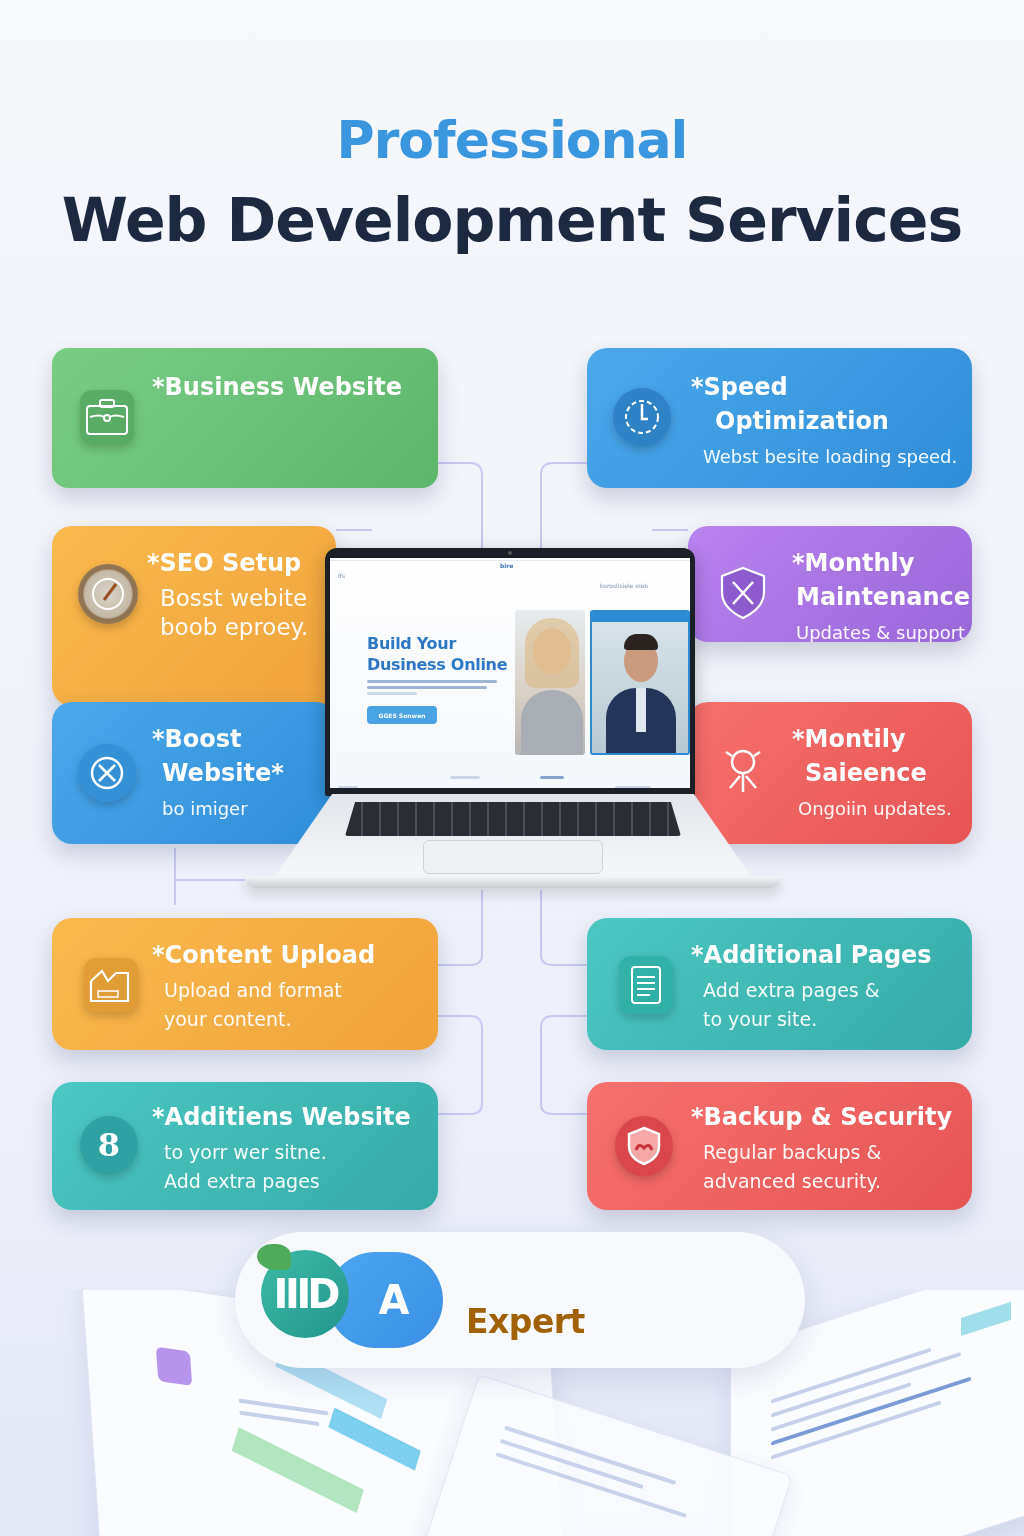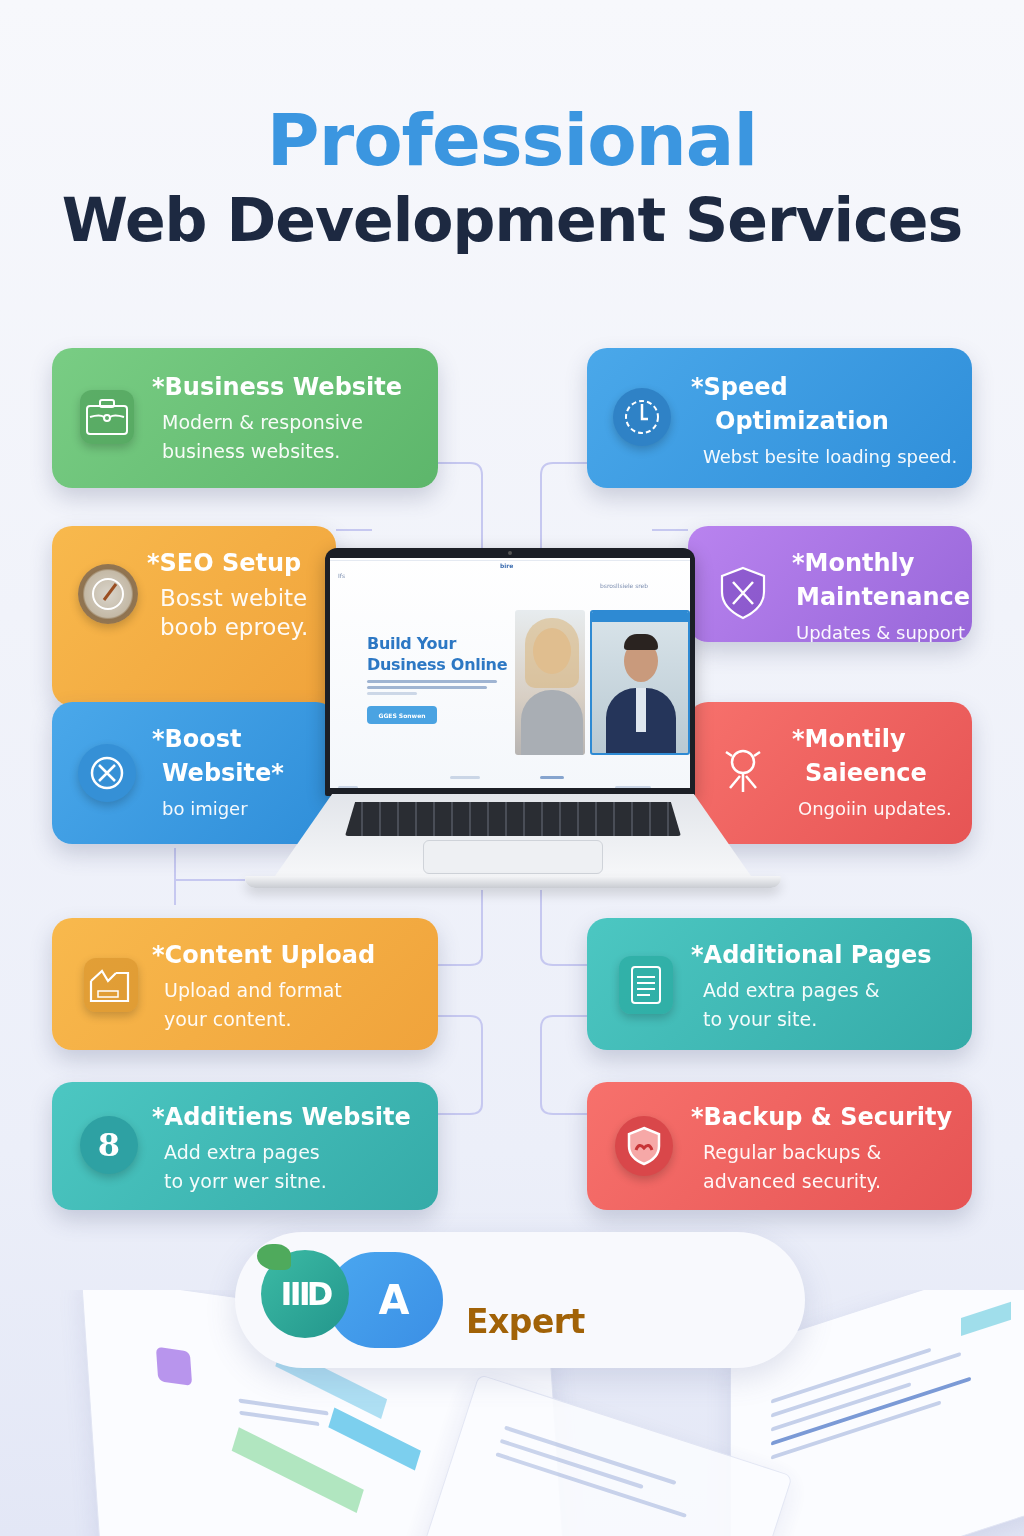--- a/index.html
+++ b/index.html
@@ -3,21 +3,21 @@
   <meta charset="utf-8">
   <style>
     * { box-sizing: border-box; margin: 0; padding: 0; }
     html, body { width: 1024px; height: 1536px; overflow: hidden; }
     body {
       font-family: "DejaVu Sans", sans-serif;
       background: linear-gradient(180deg, #f7f8fc 0%, #f1f3fa 40%, #eceff9 75%, #e3e7f6 100%);
       position: relative;
     }
     .title-wrap { position: absolute; top: 95px; left: 0; width: 1024px; text-align: center; }
-    .title-1 { font-size: 72px; font-weight: bold; color: #3b96e0; letter-spacing: -1px; line-height: 90px; }
+    .title-1 { font-size: 52px; font-weight: bold; color: #3b96e0; letter-spacing: -1px; line-height: 90px; }
     .title-2 { font-size: 60px; font-weight: bold; color: #1d2941; letter-spacing: -1px; line-height: 70px; margin-top: 0px; }
 
     .connectors { position: absolute; left: 0; top: 0; width: 1024px; height: 1536px; pointer-events: none; }
 
     .card {
       position: absolute;
       border-radius: 20px;
       color: #fff;
       box-shadow: 0 10px 22px rgba(60, 70, 110, 0.22);
       overflow: hidden;
@@ -27,21 +27,21 @@
       width: 62px; height: 62px;
       border-radius: 50%;
       display: flex; align-items: center; justify-content: center;
       box-shadow: 0 4px 10px rgba(0,0,0,0.2);
     }
     .card .icon-wrap.square { border-radius: 12px; width: 54px; height: 54px; }
     .card .text { position: absolute; }
     .card .c-title { font-weight: bold; font-size: 24px; line-height: 34px; white-space: nowrap; }
     .card .c-desc { font-size: 19px; line-height: 29px; opacity: 0.95; margin-top: 4px; white-space: nowrap; }
 
-    .green  { background: linear-gradient(135deg, #79cd84 0%, #5db66b 100%); }
+    .green  { background: linear-gradient(135deg, #79cd84 0%, #5db66b 100%); border-radius: 16px; }
     .blue   { background: linear-gradient(135deg, #4aa8ea 0%, #2f8ed9 100%); }
     .orange { background: linear-gradient(135deg, #f8b94d 0%, #f0a33b 100%); }
     .purple { background: linear-gradient(135deg, #b983ef 0%, #9867d9 100%); }
     .red    { background: linear-gradient(135deg, #f7716c 0%, #e65454 100%); }
     .teal   { background: linear-gradient(135deg, #4cc7c2 0%, #35aba8 100%); }
 
     
     .laptop { position: absolute; left: 245px; top: 548px; width: 536px; height: 342px; }
     .screen-bezel {
       position: absolute; left: 80px; top: 0; width: 370px; height: 248px;
@@ -95,21 +95,21 @@
     }
 
     
     .badge {
       position: absolute; left: 235px; top: 1232px; width: 570px; height: 136px;
       background: #f8f9fd; border-radius: 68px;
       box-shadow: 0 10px 30px rgba(90, 100, 150, 0.18);
       z-index: 5;
     }
     .logo-circle { position: absolute; border-radius: 50%; display: flex; align-items: center; justify-content: center; color: #fff; font-weight: bold; }
-    .logo-t { left: 26px; top: 18px; width: 88px; height: 88px; background: linear-gradient(135deg, #3cbba5, #23968c); font-size: 32px; z-index: 2; letter-spacing: -4px; }
+    .logo-t { left: 26px; top: 18px; width: 88px; height: 88px; background: linear-gradient(135deg, #3cbba5, #23968c); font-size: 40px; z-index: 2; letter-spacing: -4px; }
     .logo-t::before { content: ""; position: absolute; left: -4px; top: -6px; width: 34px; height: 26px; background: #4faa5c; border-radius: 50% 50% 20% 60%; z-index: -1; }
     .logo-w { left: 92px; top: 20px; width: 116px; height: 96px; background: linear-gradient(135deg, #4aa7f0, #3b8fe5); font-size: 40px; padding-left: 18px; border-radius: 48px; }
     .badge-title { position: absolute; left: 231px; top: 30px; font-size: 33px; font-weight: bold; color: #2b4a6b; letter-spacing: -0.5px; white-space: nowrap; }
     .badge-sub { position: absolute; left: 231px; top: 70px; font-size: 33px; font-weight: bold; color: #a16207; letter-spacing: -0.5px; }
 
     
     .doc { position: absolute; background: #fbfcff; border: 1px solid #e1e5f3; box-shadow: 0 8px 24px rgba(100,110,170,0.15); }
     .doc-line { position: absolute; height: 4px; background: #c5d0ea; border-radius: 2px; }
   </style>
 </head>
@@ -139,24 +139,20 @@
   <div class="icon-wrap square" style="left:28px; top:42px; background:rgba(70,150,80,0.55);">
     <svg width="46" height="40" viewBox="0 0 46 40">
         <rect x="3" y="9" width="40" height="28" rx="3" fill="none" stroke="#fff" stroke-width="2"></rect>
         <rect x="16" y="3" width="14" height="7" rx="2" fill="none" stroke="#fff" stroke-width="2"></rect>
         <path d="M6 20 Q16 17 20 20 M26 20 Q30 17 40 20" stroke="#fff" stroke-width="2" fill="none"></path>
         <circle cx="23" cy="21" r="3" fill="none" stroke="#fff" stroke-width="2"></circle>
       </svg>
   </div>
   <div class="text" style="left:100px; top:22px;">
     <div class="c-title">*Business Website</div>
-    <div class="c-desc" style="margin-left:10px;">
-      <div>Modern &amp; responsive</div>
-      <div>business websites.</div>
-    </div>
   </div>
 </div>
 
 <div class="card orange" style="left:52px; top:526px; width:284px; height:180px;">
   <div class="icon-wrap" style="left:26px; top:38px; width:60px; height:60px; background:radial-gradient(circle, #d9d4ca 0%, #c4b9a6 55%, #8f7350 60%, #9c7b55 100%);">
     <svg width="40" height="40" viewBox="0 0 40 40">
         <circle cx="20" cy="20" r="15" fill="none" stroke="#fff" stroke-width="2"></circle>
         <path d="M16 26 L28 10" stroke="#9a4e22" stroke-width="3"></path>
       </svg>
   </div>
@@ -201,22 +197,22 @@
   </div>
 </div>
 
 <div class="card teal" style="left:52px; top:1082px; width:386px; height:128px;">
   <div class="icon-wrap" style="left:28px; top:34px; width:58px; height:58px; background:#2ea1a3; font-size:32px; font-weight:bold; color:#fff;">
     <span style="font-family:'DejaVu Serif', serif;">8</span>
   </div>
   <div class="text" style="left:100px; top:18px;">
     <div class="c-title">*Additiens Website</div>
     <div class="c-desc" style="margin-left:12px;">
+      <div>to yorr wer sitne.</div>
       <div>Add extra pages</div>
-      <div>to yorr wer sitne.</div>
     </div>
   </div>
 </div>
 
 <div class="card blue" style="left:587px; top:348px; width:385px; height:140px;">
   <div class="icon-wrap" style="left:26px; top:40px; width:58px; height:58px; background:#2f82c6;">
     <svg width="42" height="42" viewBox="0 0 42 42">
         <circle cx="21" cy="21" r="16" fill="none" stroke="#fff" stroke-width="2" stroke-dasharray="5 3"></circle>
         <path d="M21 8 V23 H27" stroke="#fff" stroke-width="2.5" fill="none"></path>
       </svg>

